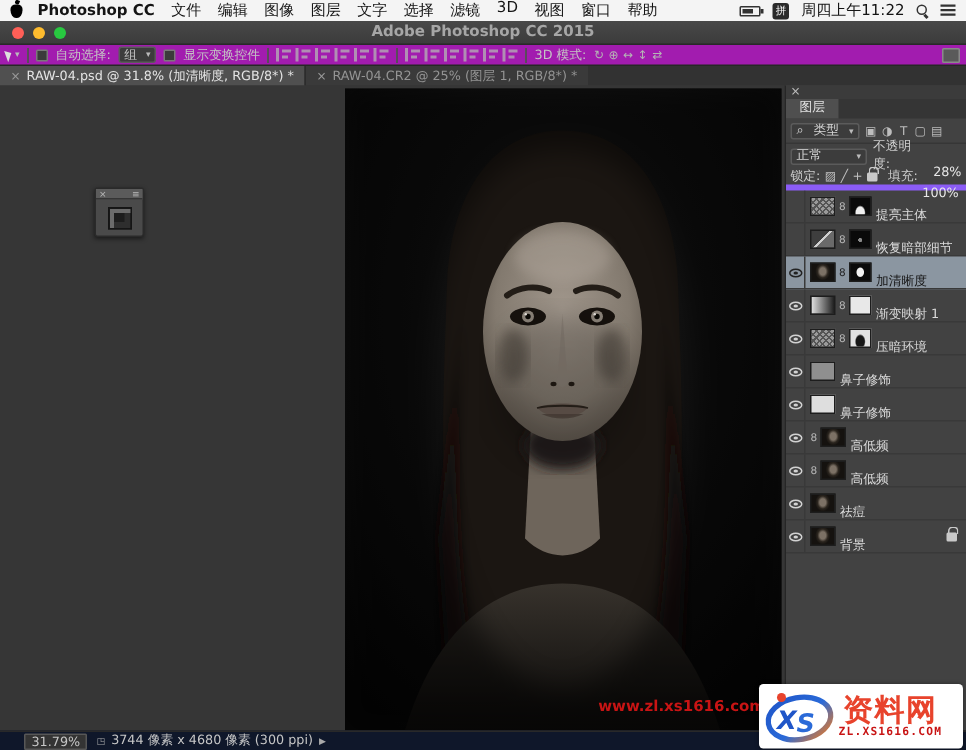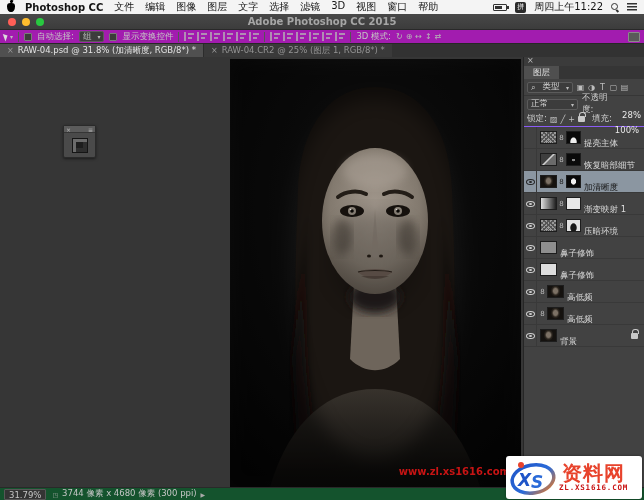--- a/index.html
+++ b/index.html
@@ -89,21 +89,21 @@
   .p-tabs { height:13px; background:#353535; display:flex; }
   .p-tab { background:#4f4f4f; padding:0 9px; line-height:13px; color:#e2e2e2; }
   .p-filter { height:17px; display:flex; align-items:center; gap:3px; padding:0 3px;
     border-bottom:1px solid #363636; }
   .p-filter .osel { flex:none; width:46px; justify-content:space-between; }
   .f-icons { display:flex; gap:2px; font-size:8px; color:#bdbdbd; }
   .f-icons span { width:9px; text-align:center; }
   .p-blend { height:16px; display:flex; align-items:center; gap:4px; padding:0 3px; }
   .p-blend .osel { width:52px; justify-content:space-between; }
   .p-lock { height:15px; display:flex; align-items:center; gap:3px; padding:0 3px;
-    border-bottom:1px solid #8b5cf6; }
+    border-bottom:4px solid #8b5cf6; }
   .lock-icons { display:flex; gap:3px; font-size:8px; color:#c0c0c0; }
   .plabel { color:#cdcdcd; }
   .pval { color:#e8e8e8;margin-top:22px; }
 
   .layer-list { position:absolute; top:70px; left:0; right:0; bottom:0; overflow:hidden; }
   .lrow { height:22px; display:flex; align-items:center; border-bottom:1px solid #393939;
     padding-right:2px; }
   .lrow.selected { background:#8b96a1; color:#161616; }
   .lrow.selected .lname { color:#161616; }
   .eye-cell { width:13px; height:100%; border-right:1px solid #393939; display:flex;
@@ -129,22 +129,22 @@
   .mk-black-dot { background:#0a0a0a; background-image:radial-gradient(circle 2px at 50% 55%, #8a8a8a 0 60%, #0a0a0a 75%); }
   .mk-figure-white { background:#0a0a0a; background-image:radial-gradient(ellipse 5px 7px at 50% 90%, #efefef 0 55%, #0a0a0a 72%); }
   .mk-figure-dark { background:#e2e2e2; background-image:radial-gradient(ellipse 5px 7px at 50% 70%, #171717 0 55%, #e2e2e2 72%); }
   .lname { flex:1; overflow:hidden; white-space:nowrap; color:#dcdcdc;margin-top:12px; }
   .row-lock { width:7px; height:6px; background:#c9c9c9; border-radius:1px; position:relative;
     margin:0 4px 0 auto; flex:none; }
   .row-lock::before { content:""; position:absolute; left:1px; top:-4px; width:5px; height:4px;
     border:1px solid #c9c9c9; border-bottom:none; border-radius:3px 3px 0 0; }
 
   
-  .statusbar { position:absolute; bottom:0; left:0; right:0; height:13px; background:#14532d;
-    border-top:1px solid #292929; display:flex; align-items:center; gap:6px; padding:0 4px;
+  .statusbar { position:absolute; bottom:0; left:0; right:0; height:13px; background:#0f172a;
+    border-top:1px solid #292929; display:flex; align-items:center; gap:6px; padding:0 16px;
     font-size:8.5px; color:#c6c6c6; }
   .zoom-field { background:#343434; border:1px solid #575757; border-radius:1px; padding:0 4px;
     height:11px; line-height:10px; }
   .doc-info { display:flex; align-items:center; gap:4px; }
   .tri { font-size:6px; color:#aaa; }
 
   
   .wm { position:absolute; right:2px; bottom:1px; z-index:60; width:150px; height:44px; }
   .wm-url { position:absolute; right:132px; bottom:22px; color:#c81414; font-size:10px;
     font-weight:bold; white-space:nowrap; z-index:1; }
@@ -473,20 +473,31 @@
 
   </div>
         <div class="lrow">
     <span class="eye-cell">
       <span class="eye"></span>
     </span>
     <span class="thumb-wrap">
       <span class="th th-photo"></span>
 
     </span>
+    <span class="lname">祛痘</span>
+
+  </div>
+        <div class="lrow">
+    <span class="eye-cell">
+      <span class="eye"></span>
+    </span>
+    <span class="thumb-wrap">
+      <span class="th th-photo"></span>
+
+    </span>
     <span class="lname">背景</span>
     <span class="row-lock"></span>
   </div>
       </div>
   </div>
 </div>
 
 <div class="statusbar">
   <span class="zoom-field">31.79%</span>
   <span class="doc-info">

